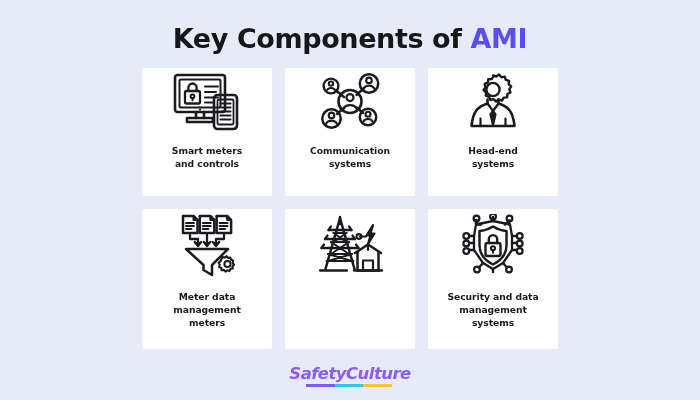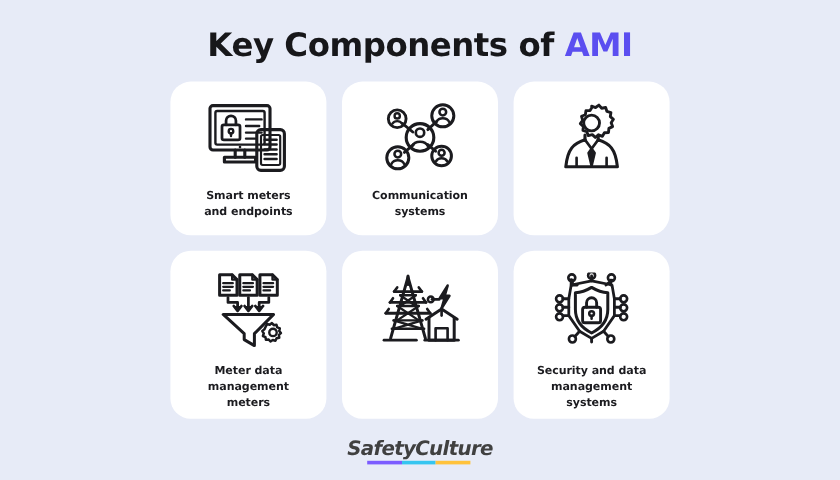--- a/index.html
+++ b/index.html
@@ -54,25 +54,25 @@
     margin-top: 13px;
     display: grid;
     grid-template-columns: repeat(3, 130px);
     grid-template-rows: 128px 140px;
     column-gap: 13px;
     row-gap: 13px;
   }
 
   .card {
     background: #ffffff;
-    border-radius: 17px;
+    border-radius: 2px;
     display: flex;
     flex-direction: column;
     align-items: center;
-    padding-top: 14px;
+    padding-top: 1px;
   }
 
   .card-icon {
     height: 66px;
     width: 74px;
     display: flex;
     align-items: center;
     justify-content: center;
   }
 
@@ -110,21 +110,21 @@
 
   .logo {
     position: relative;
     display: inline-block;
   }
 
   .logo-text {
     font-size: 16.5px;
     font-weight: 800;
     font-style: italic;
-    color: #404040;
+    color: #8b5cf6;
     letter-spacing: -0.55px;
     font-family: "DejaVu Sans", sans-serif;
     white-space: nowrap;
   }
 
   .logo-underline {
     display: flex;
     margin-top: 1px;
     margin-left: 17px;
     width: 86px;
@@ -165,21 +165,21 @@
 
           <path d="M33 15.5 L46 15.5 M33 21 L44 21 M33 26.5 L46 26.5 M33 31.5 L41 31.5" stroke-width="2"></path>
 
           <rect x="42" y="24" width="23" height="34" rx="3.4"></rect>
           <rect x="45.5" y="28.5" width="16" height="25" rx="1.4" stroke-width="1.8"></rect>
           <path d="M48.5 32.5 L58.5 32.5 M48.5 36.5 L58.5 36.5 M48.5 40.5 L58.5 40.5 M48.5 44.5 L58.5 44.5 M48.5 48.5 L58.5 48.5" stroke-width="2.1"></path>
         </svg>
       </div>
       <div class="card-label">
         <span>Smart meters</span><br>
-        <span>and endpoints</span>
+        <span>and controls</span>
       </div>
     </div>
 
     <div class="card">
       <div class="card-icon">
         <svg width="64" height="60" viewBox="0 0 64 60" fill="none" stroke="#1b1b1f" stroke-width="2.6" stroke-linecap="round" stroke-linejoin="round">
 
           <path d="M17.5 18 L26 25 M46 16 L38.5 23 M19 42 L26.5 35.5 M45 41 L38.5 35.5" stroke-width="2.4"></path>
 
           <circle cx="32" cy="29.5" r="11.5"></circle>
@@ -218,20 +218,24 @@
 
           <path d="M25.5 28.5 L25.5 33 M36.5 28.5 L36.5 33"></path>
 
           <path d="M25.5 32.5 C16 35.5 11 40 9.5 55 L52.5 55 C51 40 46 35.5 36.5 32.5"></path>
 
           <path d="M25.5 32.5 L31 40 L36.5 32.5" stroke-width="2.3"></path>
           <path d="M31 40 L28.5 43.5 L31 54 L33.5 43.5 Z" stroke-width="2.2" fill="#1b1b1f"></path>
 
           <path d="M18.5 47.5 L18.5 55 M43.5 47.5 L43.5 55" stroke-width="2.2"></path>
         </svg>
+      </div>
+      <div class="card-label">
+        <span>Head-end</span><br>
+        <span>systems</span>
       </div>
     </div>
 
     <div class="card row2">
       <div class="card-icon">
         <svg width="62" height="64" viewBox="0 0 62 64" fill="none" stroke="#1b1b1f" stroke-width="2.5" stroke-linecap="round" stroke-linejoin="round">
 
           <path d="M7 3 L17.5 3 L21.5 7 L21.5 20 L7 20 Z"></path>
           <path d="M17.5 3 L17.5 7 L21.5 7" stroke-width="2"></path>
           <path d="M10 10 L18 10 M10 13 L18 13 M10 16 L15.5 16" stroke-width="1.9"></path>

